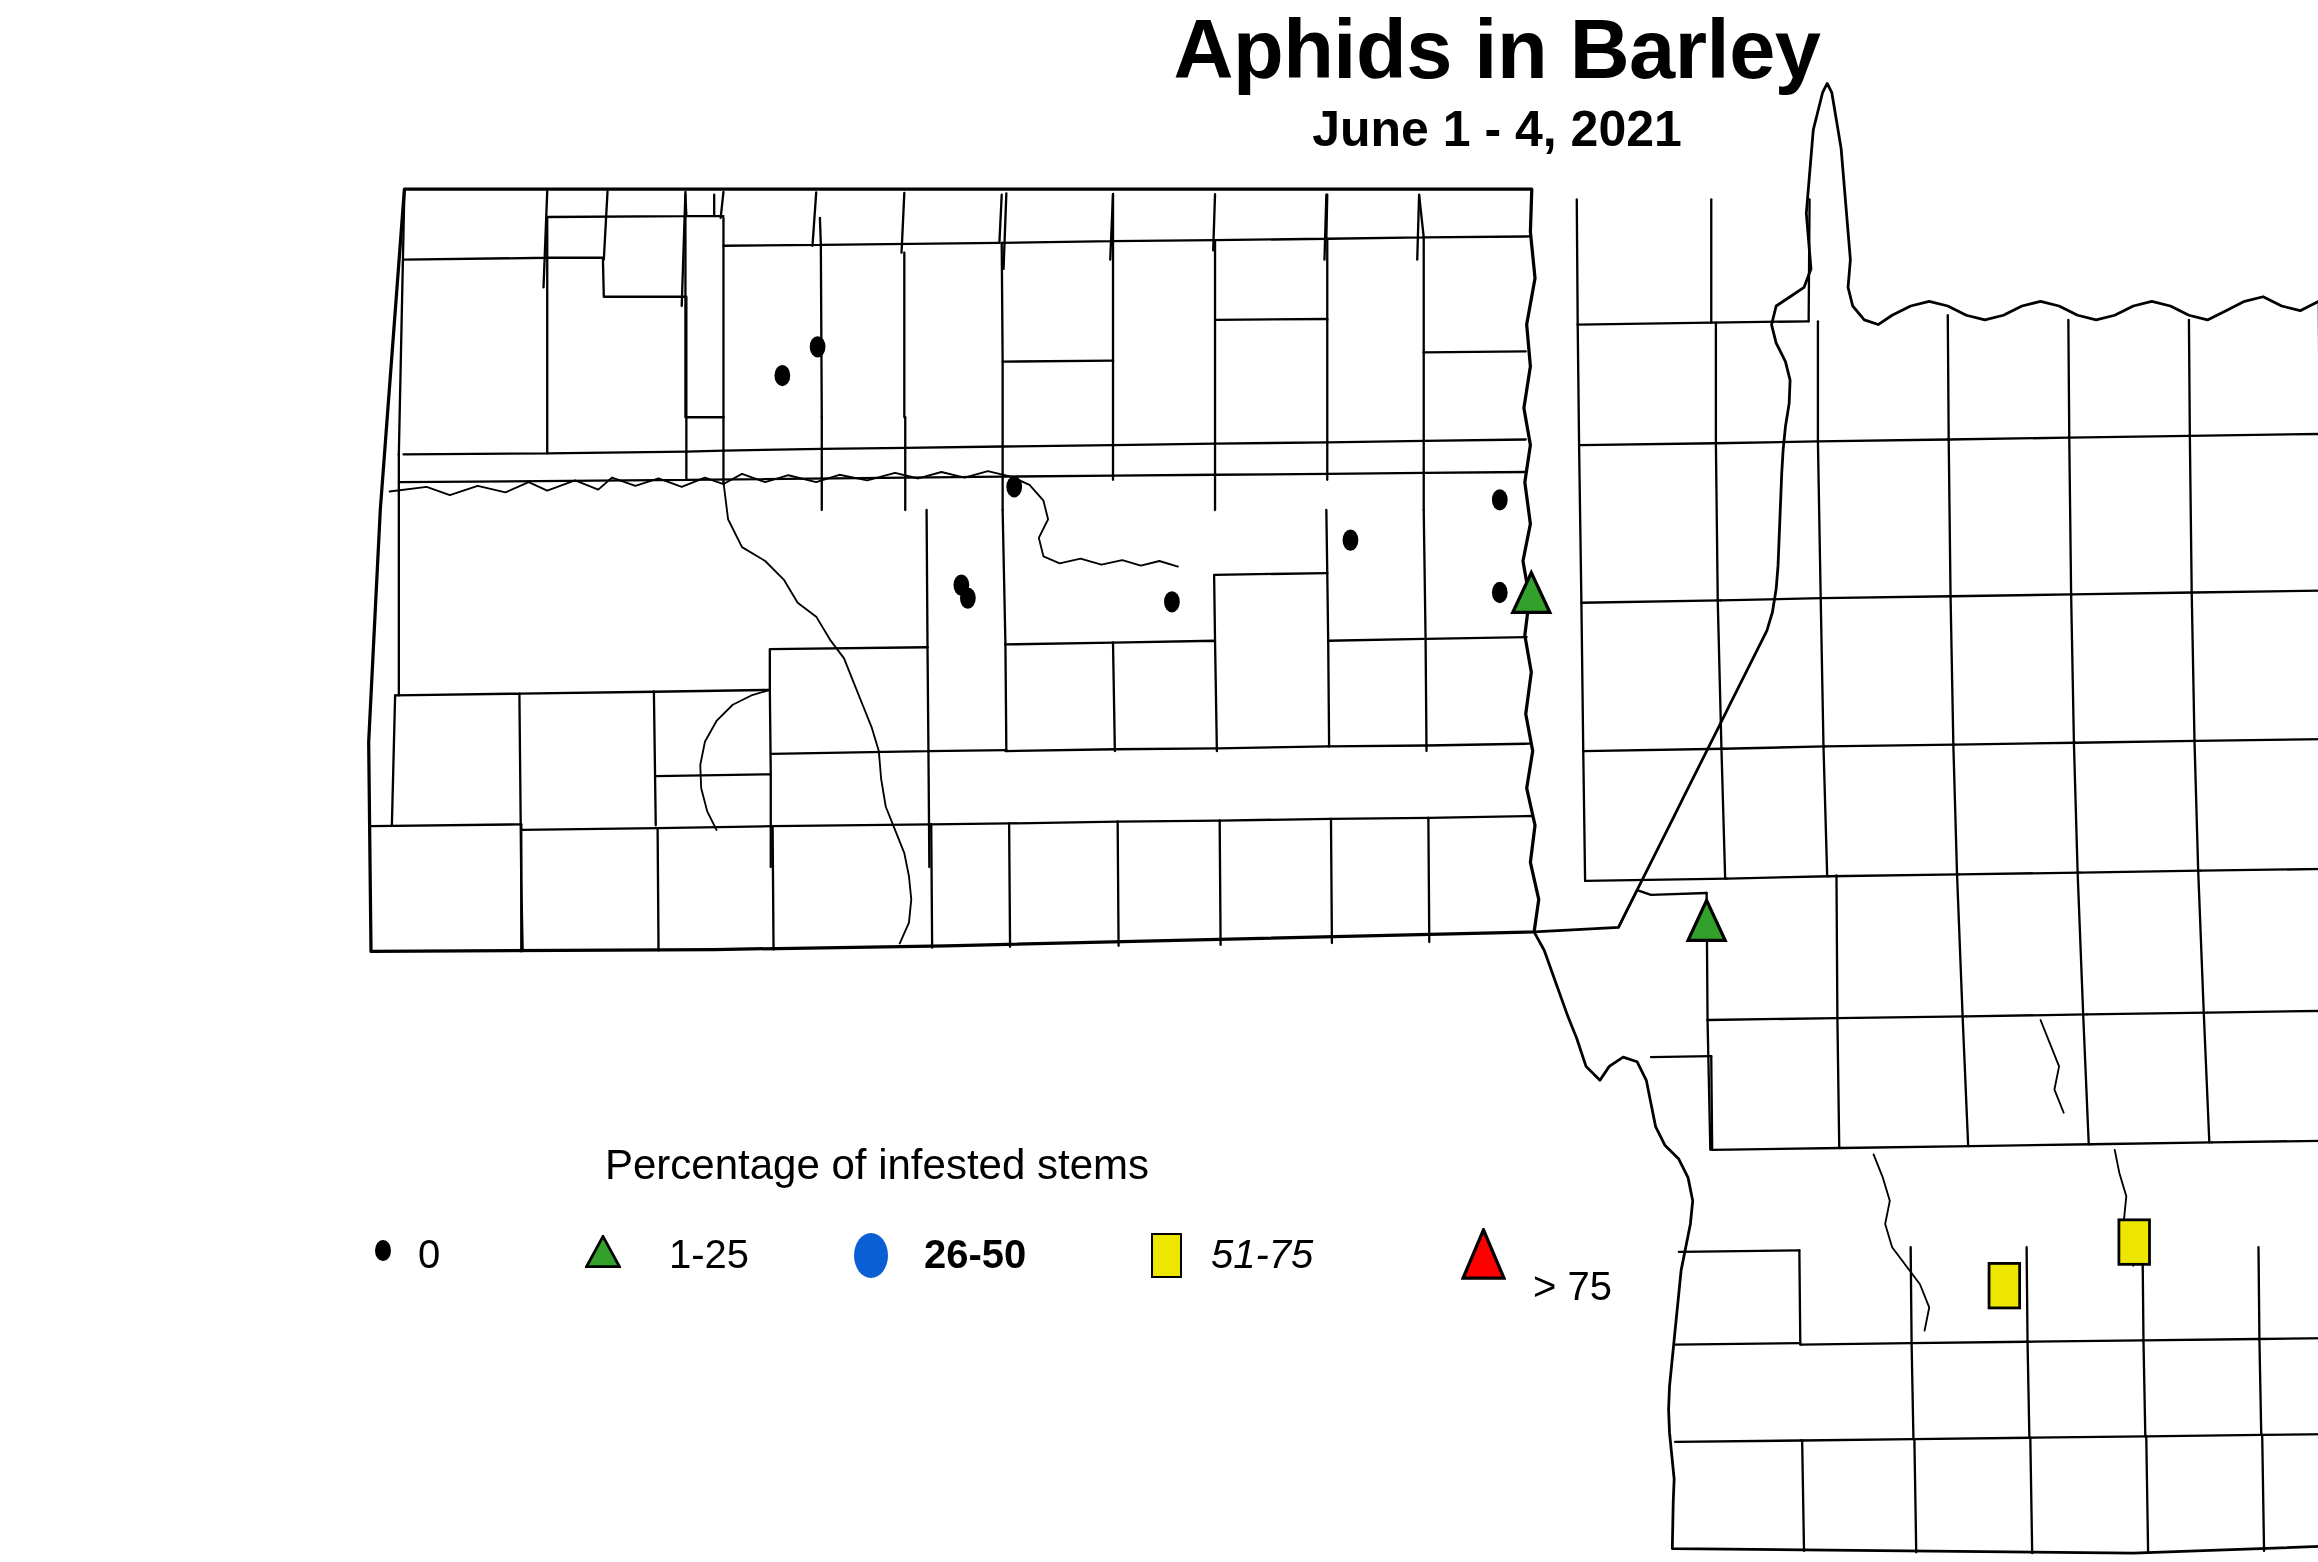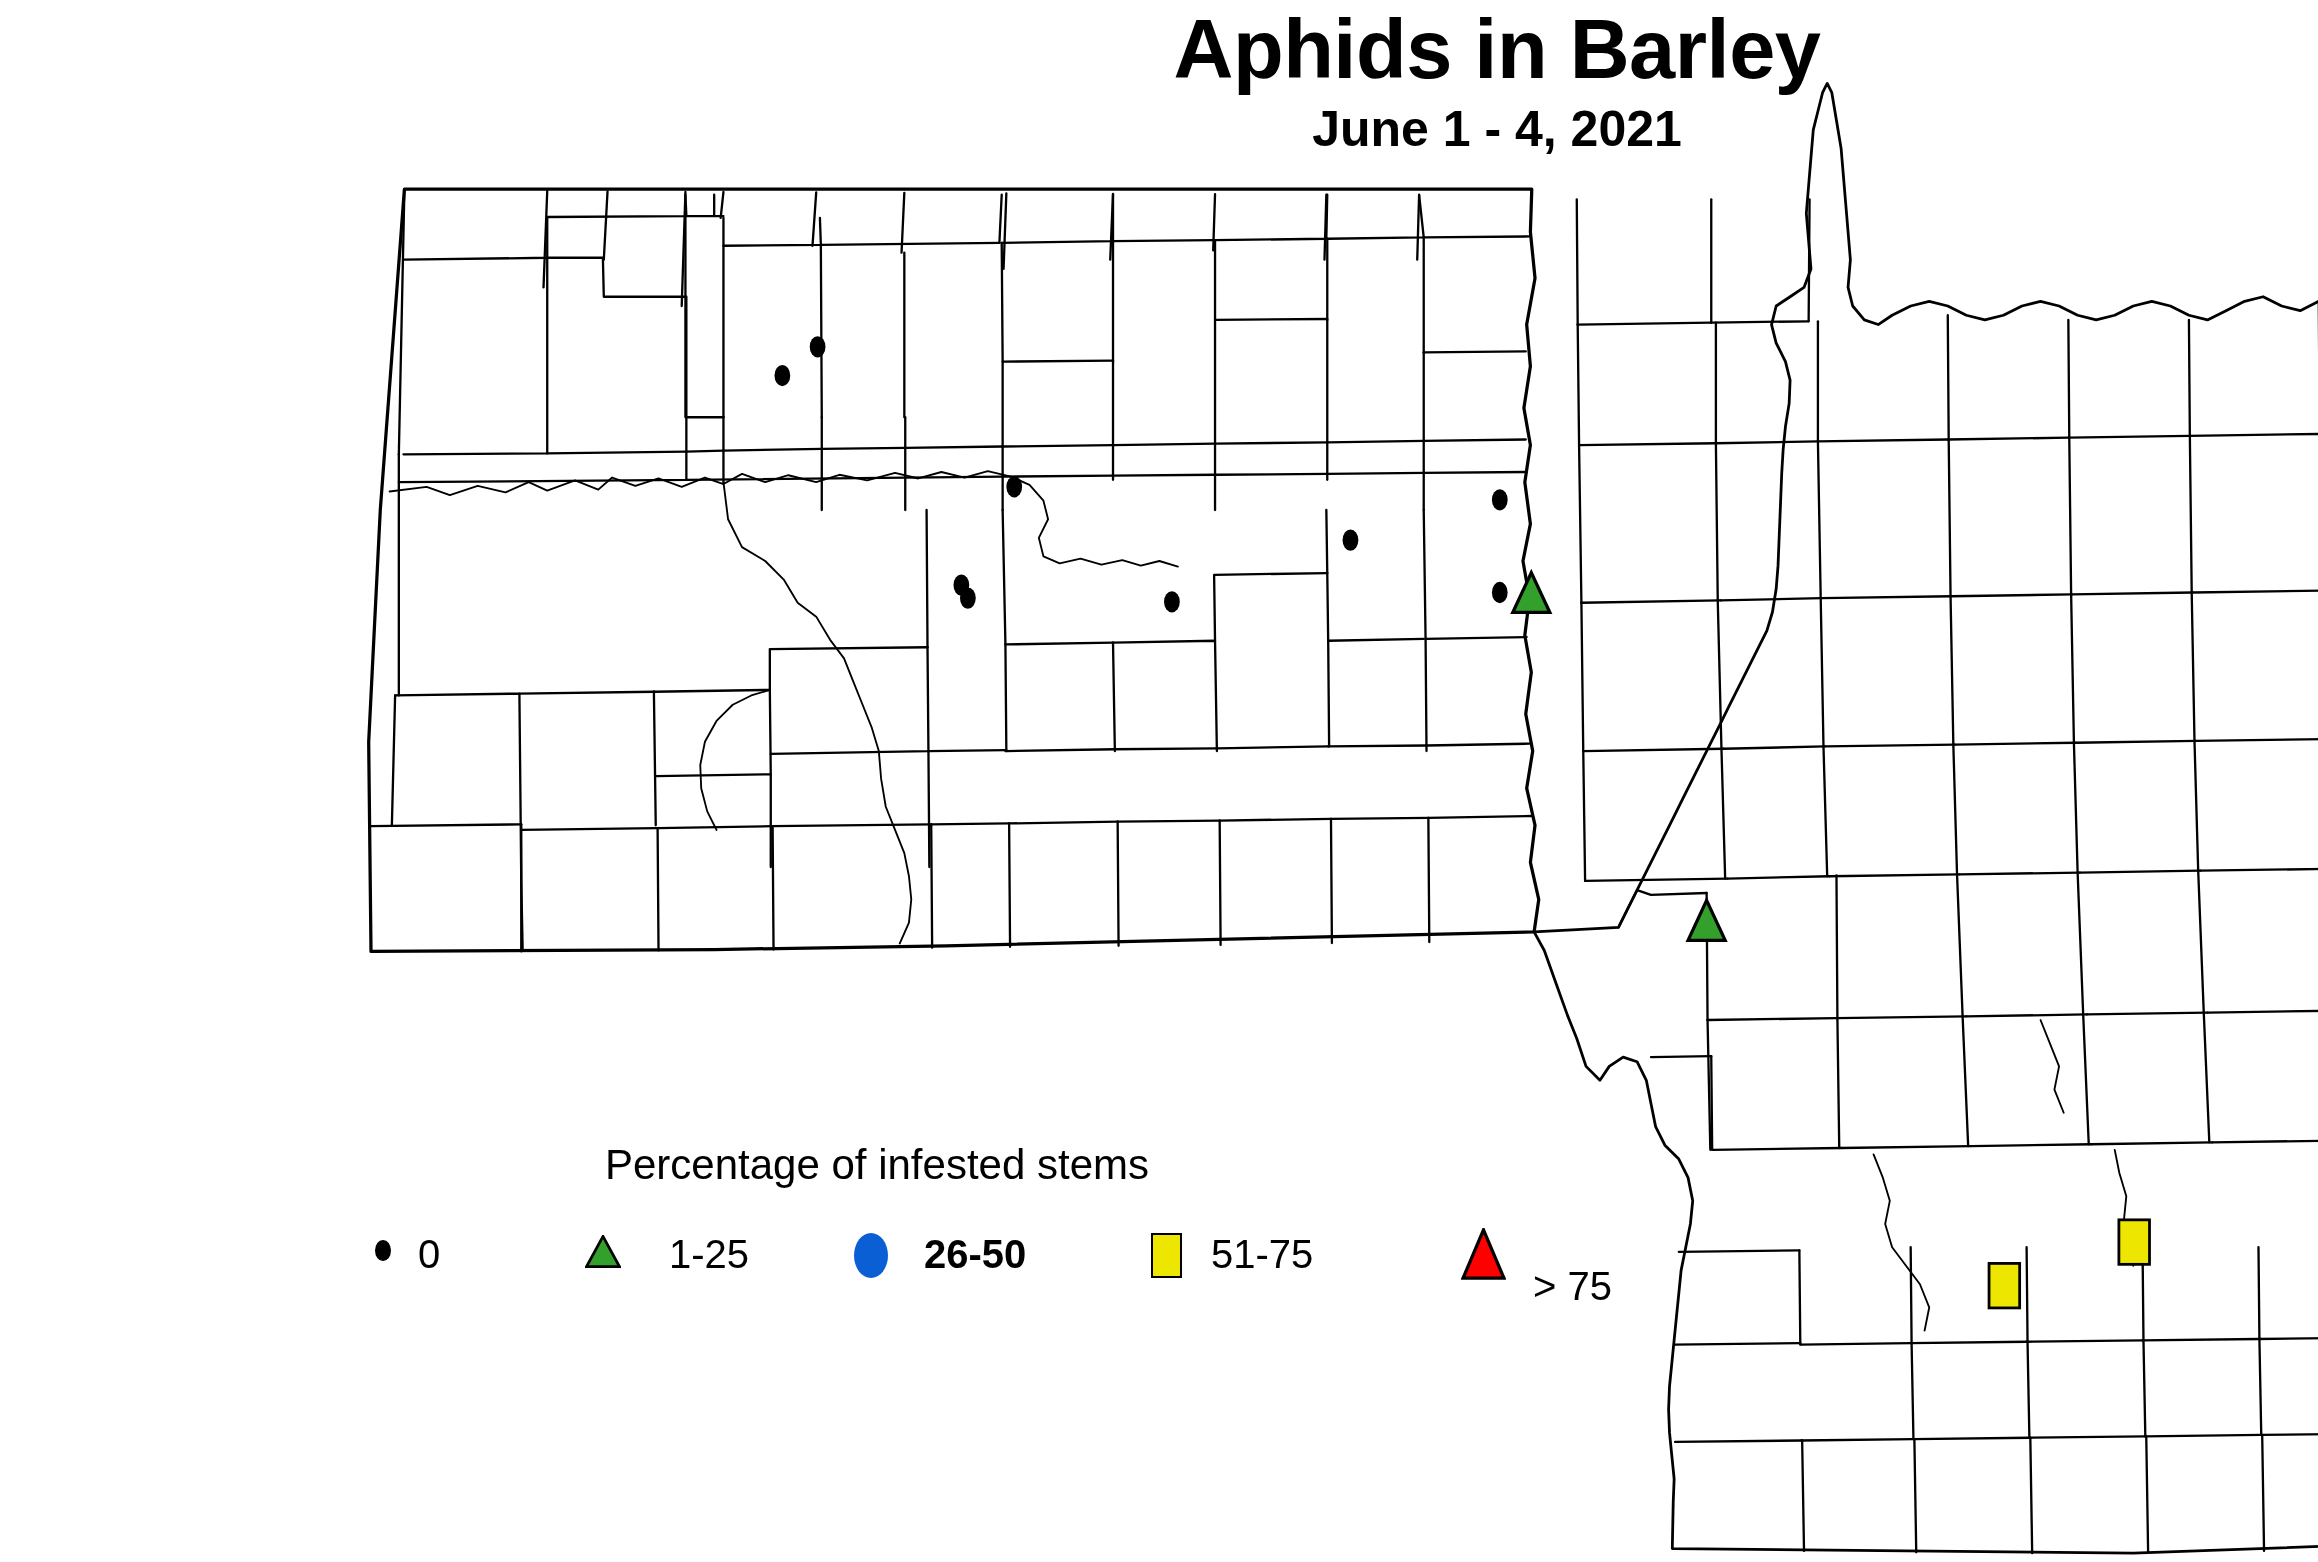--- a/index.html
+++ b/index.html
@@ -414,21 +414,21 @@
       <div class="legend-label" style="left:81px;margin-left:31px;">1-25</div>
     </div>
 
     <div class="legend-item" style="left:515px;">
       <div class="sym sym-circle" style="left:14px;top:5.6px;background:#0B5FD4;"></div>
       <div class="legend-label" style="left:84px;font-weight:bold;">26-50</div>
     </div>
 
     <div class="legend-item" style="left:807px;">
       <div class="sym sym-square" style="left:18.5px;top:5.6px;background:#EDE600;border:2.3px solid #000;box-sizing:border-box;"></div>
-      <div class="legend-label" style="left:79px;">51-75</div>
+      <div class="legend-label" style="left:79px;font-style:italic;">51-75</div>
     </div>
 
     <div class="legend-item" style="left:1113px;">
       <svg class="sym tri-shape" style="left:23px;top:0.9px;" width="45" height="52" viewBox="0 0 96 112">
         <polygon points="48,4 92,108 4,108" fill="#FF0000" stroke="#000000" stroke-width="7"></polygon>
       </svg>
       <div class="legend-label" style="left:95px;margin-top:32px;">&gt; 75</div>
     </div>
   </div>
 

